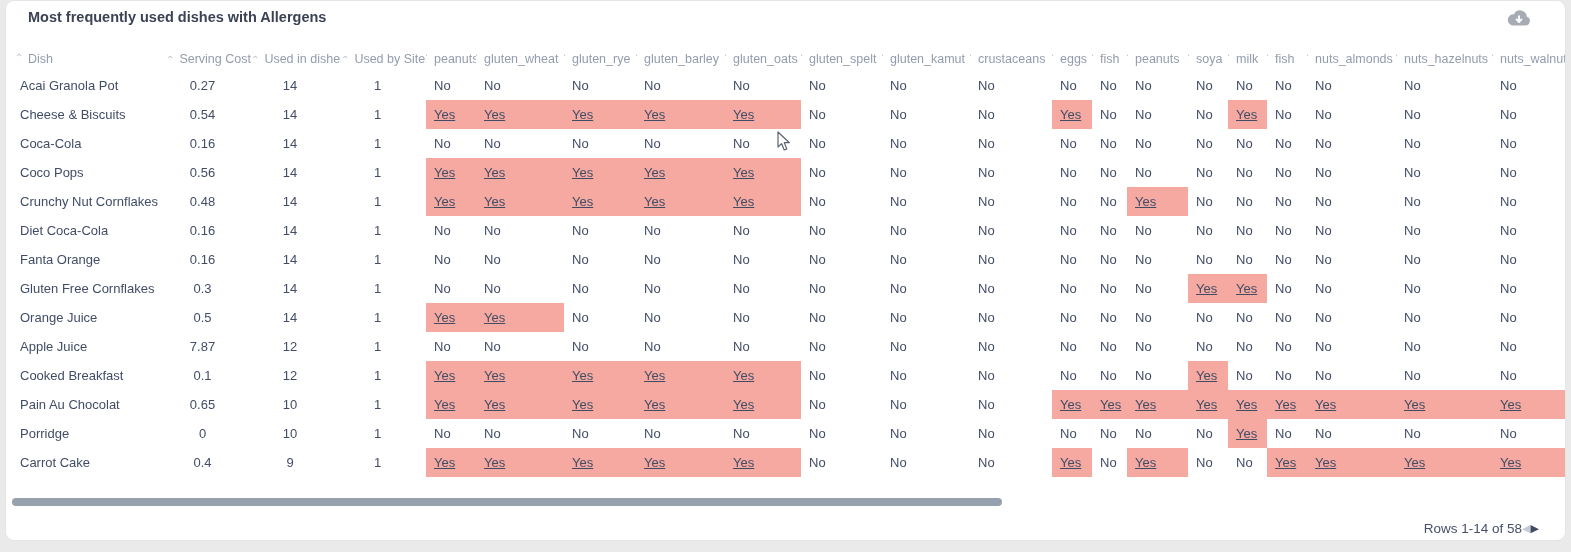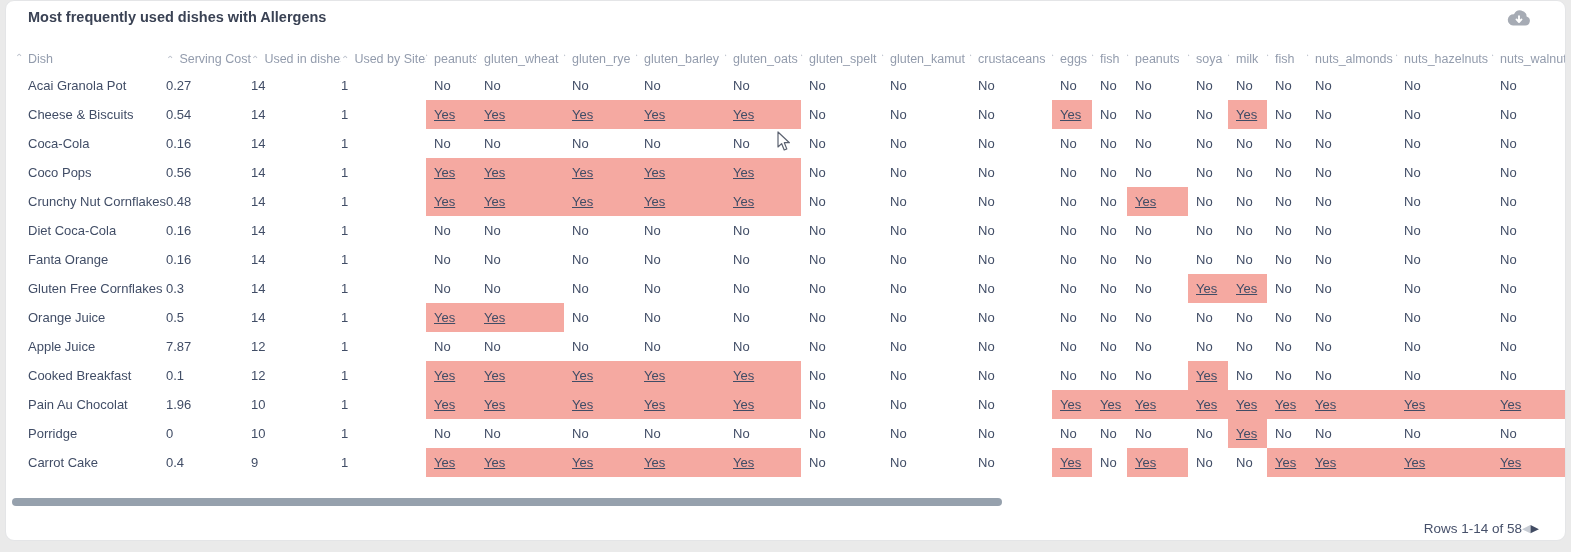--- a/index.html
+++ b/index.html
@@ -9,22 +9,22 @@
           background: #ffffff; border: 1px solid #e4e5e7; border-radius: 9px; overflow: hidden; }
   .card-title { position: absolute; left: 22px; top: 8px; font-size: 14.5px; font-weight: 700; color: #3a4254; }
   .download-btn { position: absolute; right: 32px; top: 6px; width: 28px; height: 24px; cursor: pointer; }
 
   .table-wrap { position: absolute; left: 0; top: 46px; width: 1559px; height: 436px; overflow: hidden; }
   table { border-collapse: collapse; table-layout: fixed; width: 1596px; }
   th, td { padding: 0; white-space: nowrap; overflow: hidden; }
   td { height: 29px; font-size: 13px; color: #414d66; }
   thead th { height: 24px; font-size: 12.5px; font-weight: 400; color: #939cad; vertical-align: middle; }
 
-  td.dish { padding-left: 22px; text-align: left; }
-  td.num  { padding-right: 12px; text-align: left; }
+  td.dish { padding-left: 14px; text-align: left; }
+  td.num  { padding-right: 12px; text-align: center; }
   td.al   { padding-left: 8px; text-align: left; }
   td.yes  { background: var(--hl, #f5a9a1); text-decoration: underline; }
 
   th.dish { position: relative; padding-left: 22px; text-align: left; }
   th.num  { text-align: left; padding-right: 12px; }
   th.al   { position: relative; padding-left: 8px; text-align: left; }
   .caret  { color: #b9bfca; font-size: 10px; line-height: 10px; }
   th.al .caret   { position: absolute; left: -5px; top: 6px; }
   th.dish .caret { position: absolute; left: 9px;  top: 6px; }
   th.num .caret  { margin-right: 5px; }
@@ -354,21 +354,21 @@
               <td class="al">No</td>
               <td class="al yes">Yes</td>
               <td class="al">No</td>
               <td class="al">No</td>
               <td class="al">No</td>
               <td class="al">No</td>
               <td class="al">No</td>
             </tr>
             <tr>
               <td class="dish">Pain Au Chocolat</td>
-              <td class="num">1.96</td>
+              <td class="num">0.65</td>
               <td class="num">10</td>
               <td class="num">1</td>
               <td class="al yes">Yes</td>
               <td class="al yes">Yes</td>
               <td class="al yes">Yes</td>
               <td class="al yes">Yes</td>
               <td class="al yes">Yes</td>
               <td class="al">No</td>
               <td class="al">No</td>
               <td class="al">No</td>

